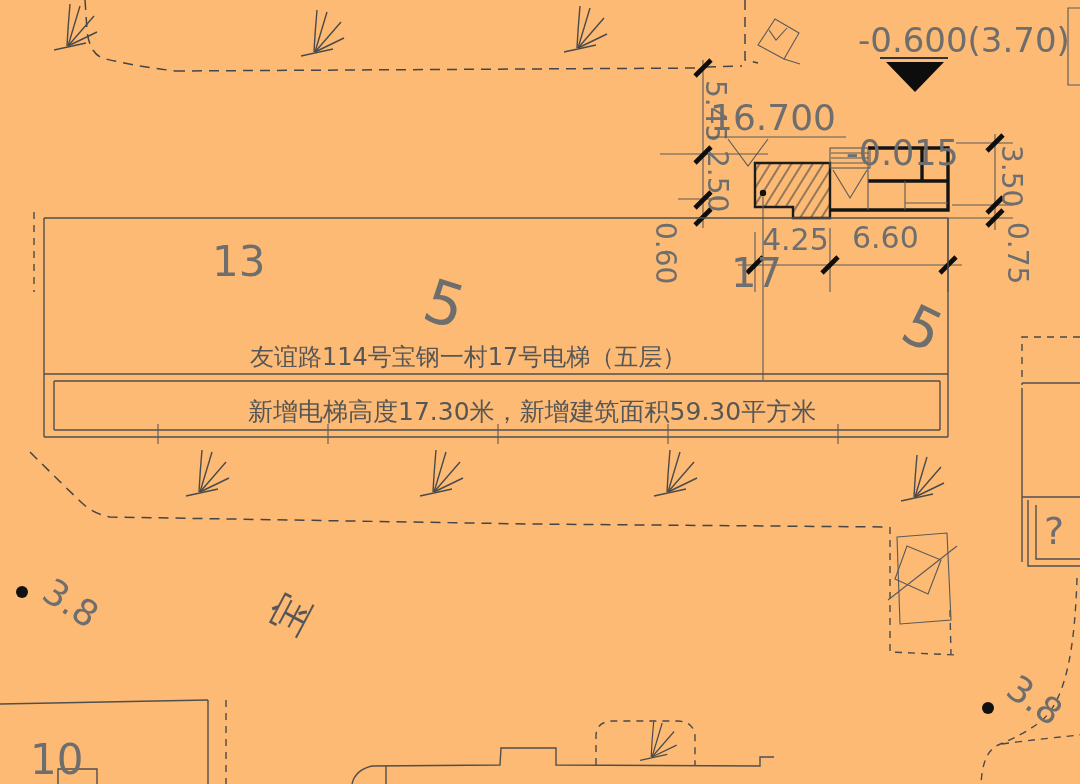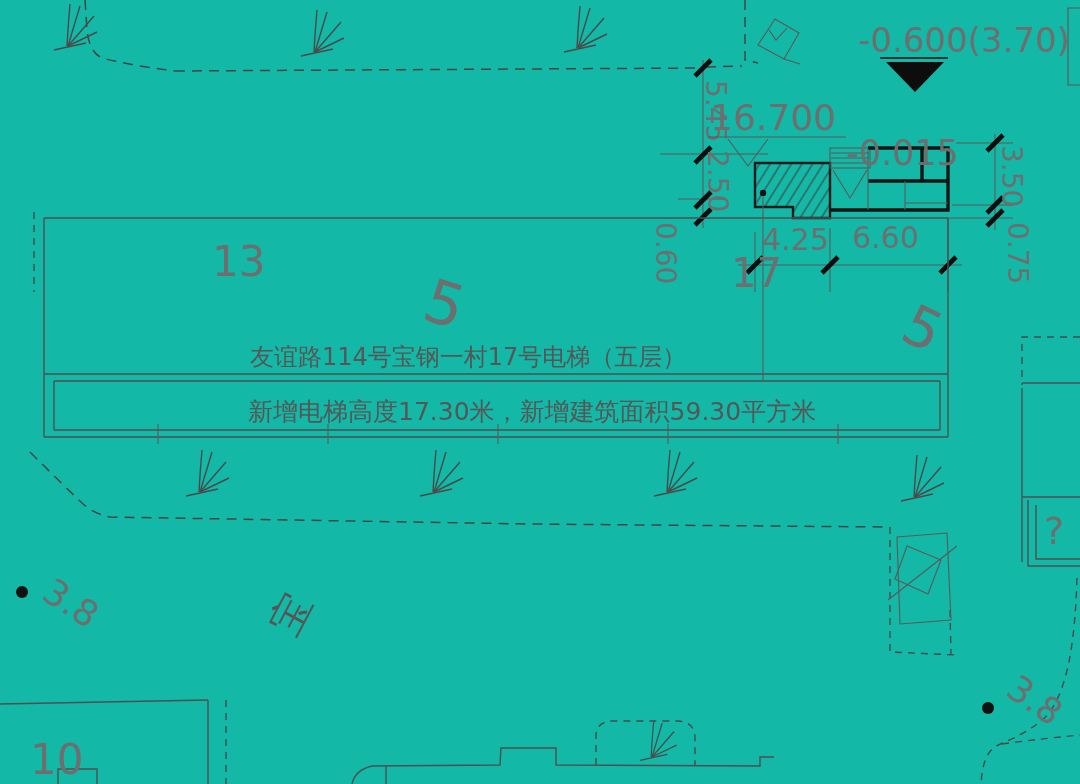--- a/index.html
+++ b/index.html
@@ -1,16 +1,16 @@
 <!DOCTYPE html>
 <html><head>
 <meta charset="utf-8">
 <style>
   html,body{margin:0;padding:0;background:#ffffff;}
-  .page{position:relative;width:1080px;height:784px;background:#14b8a6;overflow:hidden;
+  .page{position:relative;width:1080px;height:784px;background:#fdba74;overflow:hidden;
         font-family:"DejaVu Sans", sans-serif;}
   svg{display:block}
   svg text{font-family:"DejaVu Sans", sans-serif; fill:#6e6e6e;}
   .cjk{fill:#565656;}
   .thin  {stroke:#4f4f4f;stroke-width:1.4;fill:none;}
   .thin2 {stroke:#5a5a5a;stroke-width:1.1;fill:none;}
   .thick {stroke:#141414;stroke-width:3.4;fill:none;}
   .dash  {stroke:#454545;stroke-width:1.5;fill:none;stroke-dasharray:10 7;}
   .dash2 {stroke:#4a4a4a;stroke-width:1.4;fill:none;stroke-dasharray:7 6;}
   .tick  {stroke:#0e0e0e;stroke-width:4.6;fill:none;}

